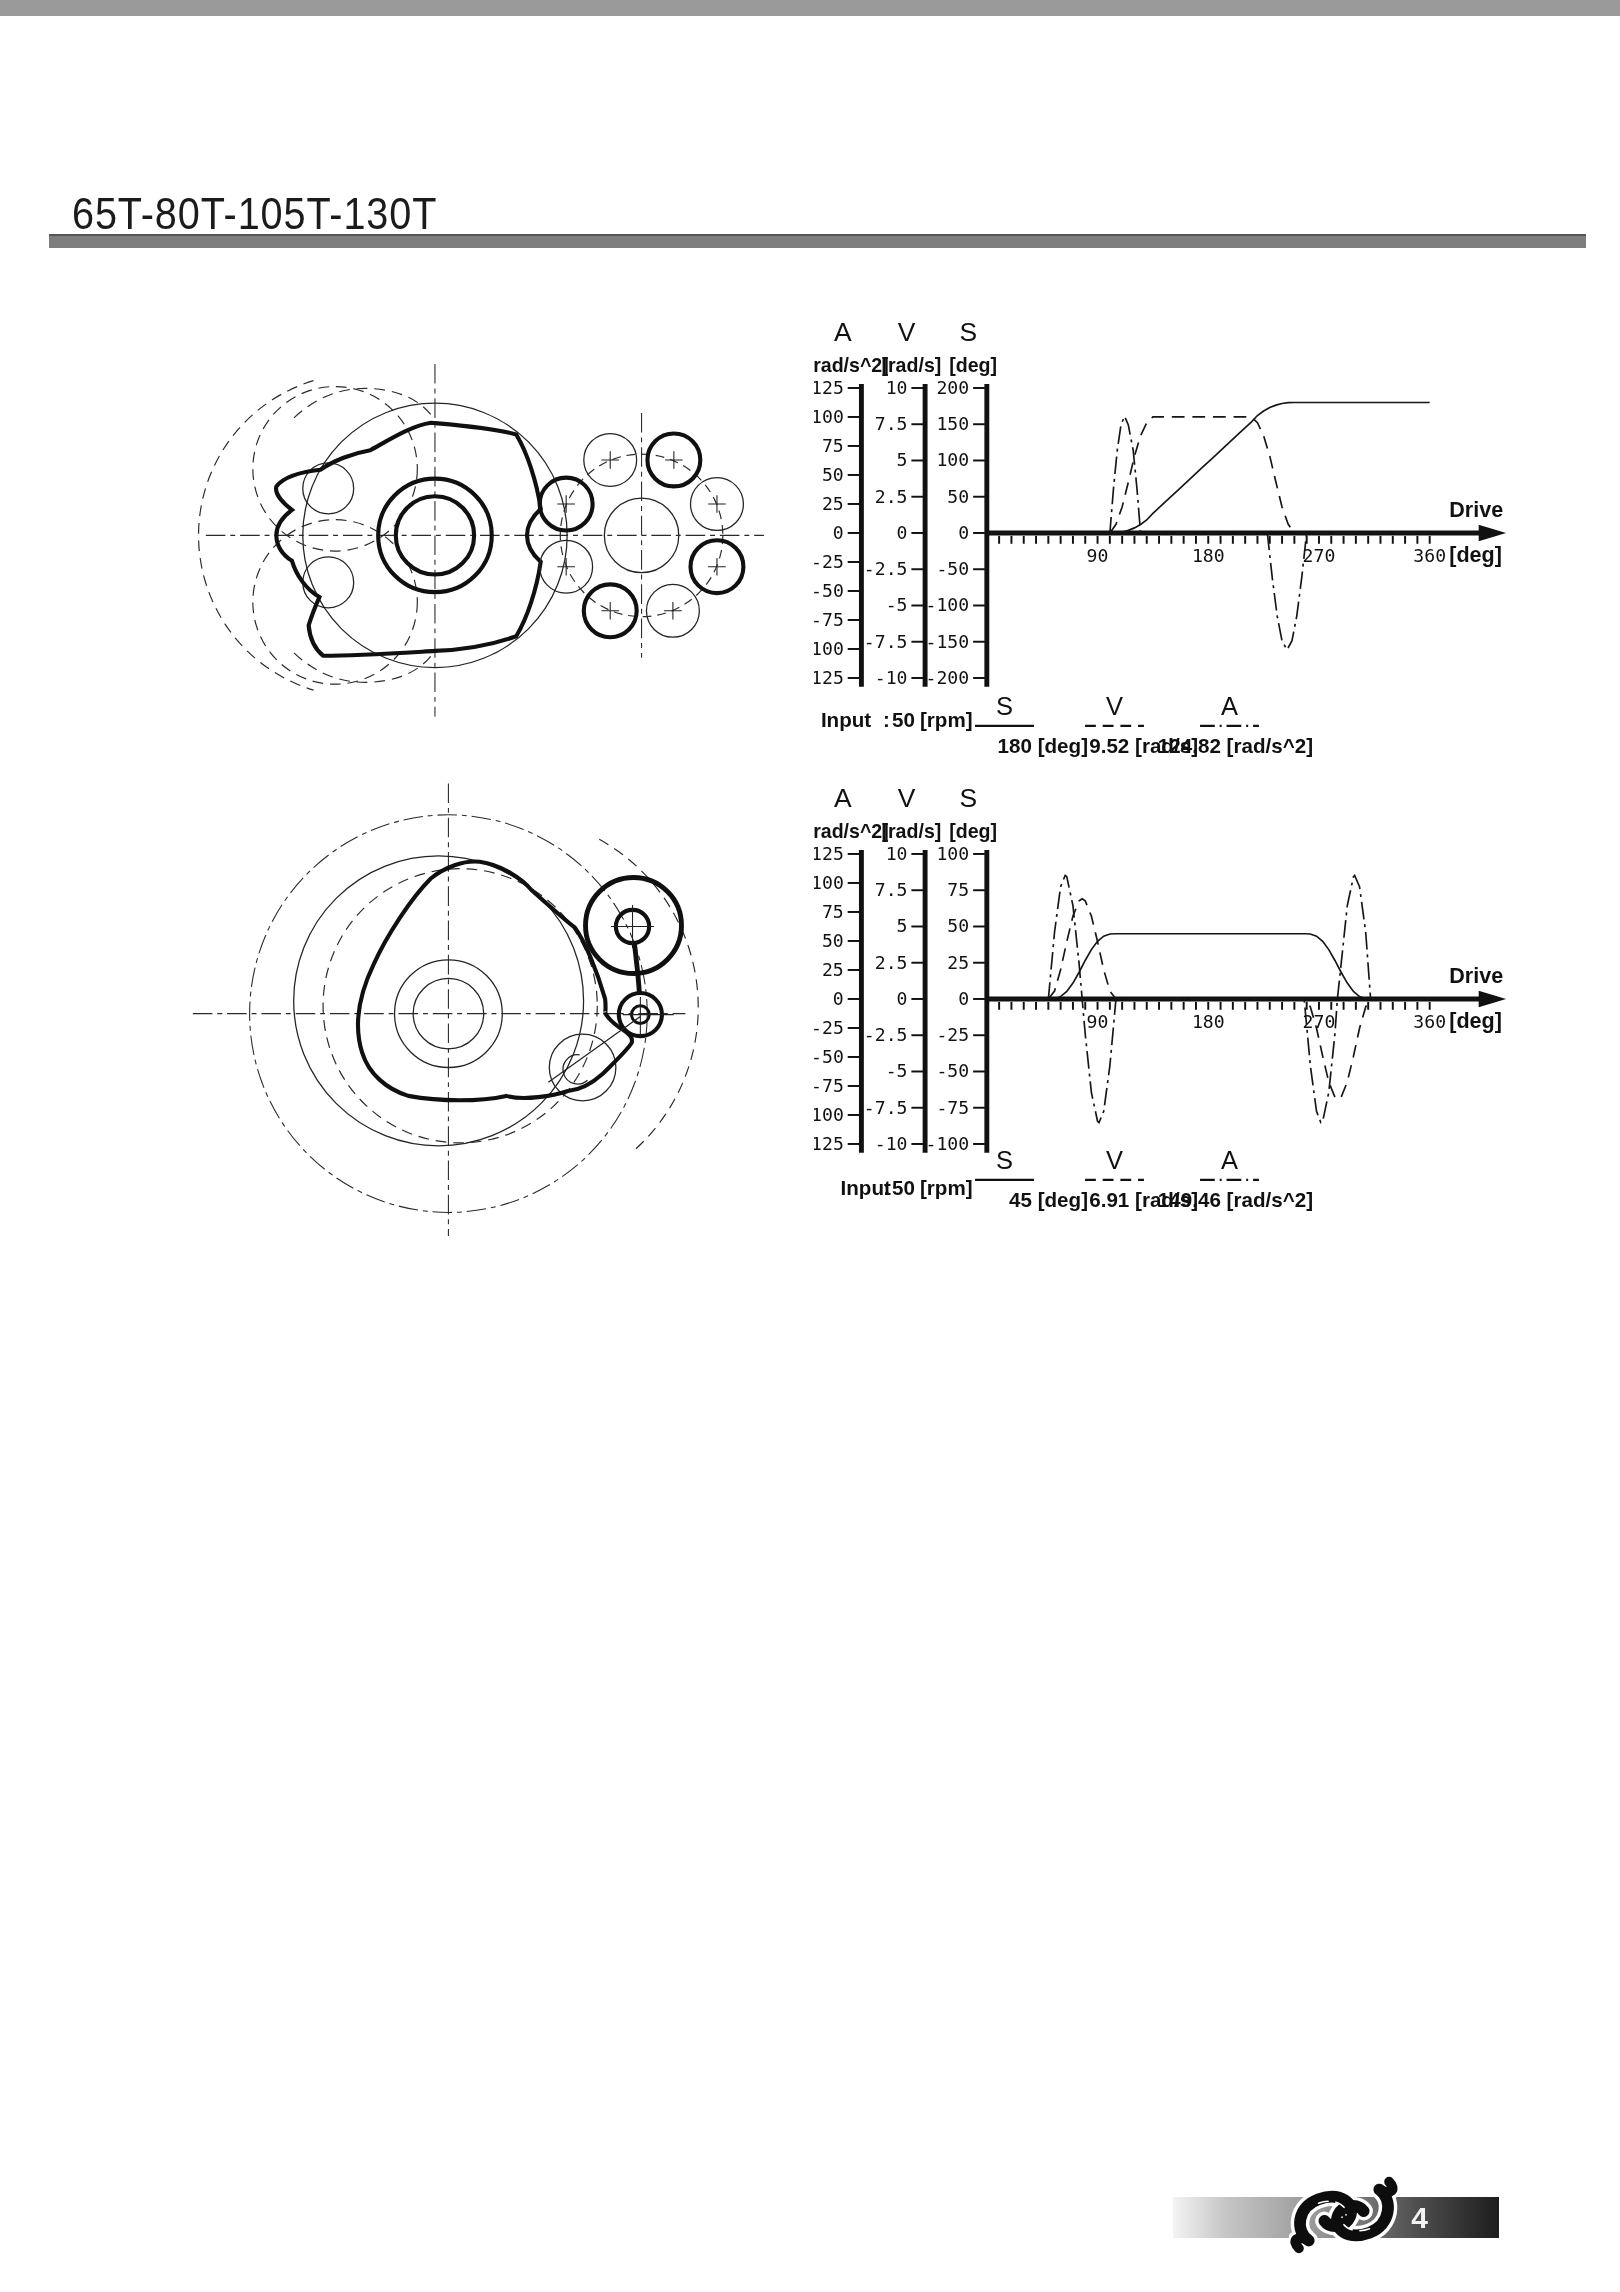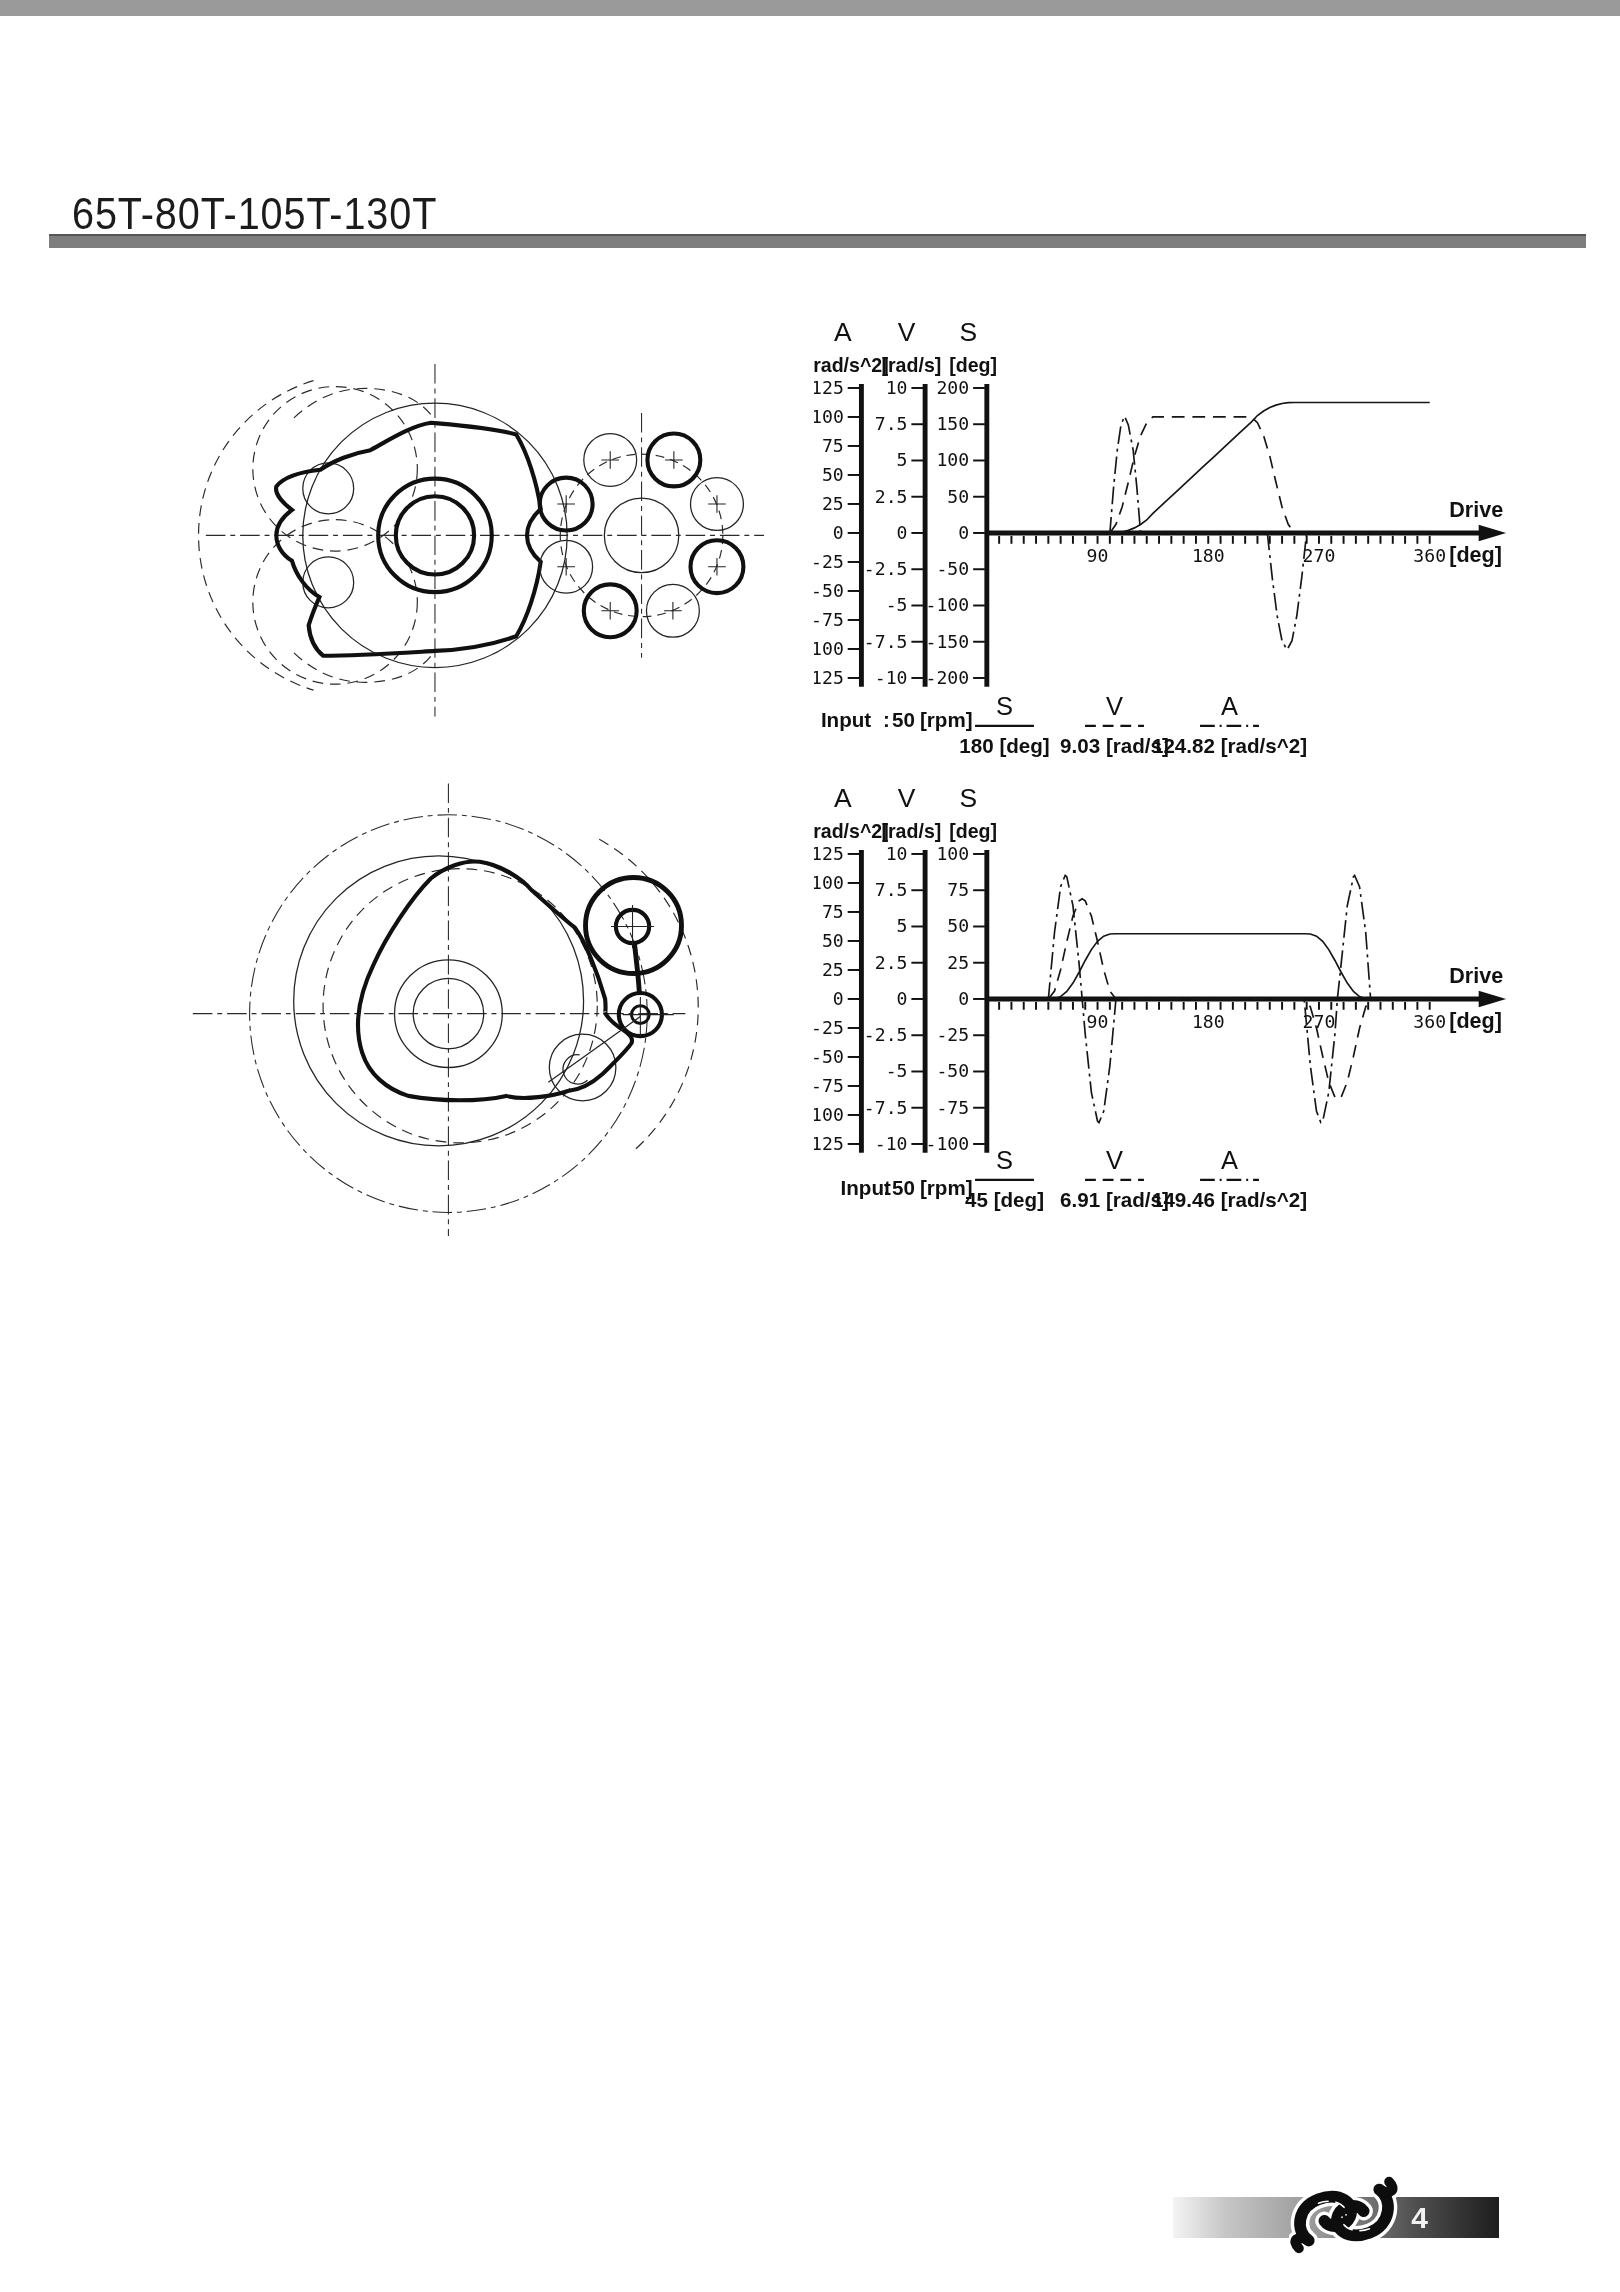--- a/index.html
+++ b/index.html
@@ -42,21 +42,21 @@
   .inp.lab{left:6.9px;} #legend-1 .inp.lab{left:26.5px;}
   .inp.sep{left:69px;} .inp.val{left:78px;} .inp.unit{left:106px;}
   .legend .col{position:absolute;top:0;width:167px;text-align:center;}
   .col.c0{left:107px;} .col.c1{left:217px;} .col.c2{left:332px;}
   .col .letter{display:block;font-size:25.5px;line-height:25.5px;padding-top:2px;}
   .col .sample{display:block;margin:3.9px auto 0;}
   .sample line{stroke:#111;stroke-width:2.2px;}
   .sample line.solid{stroke-dasharray:none;}
   .sample line.dashed{stroke-dasharray:11 7;}
   .sample line.dashdot{stroke-dasharray:15 5 2 5;}
-  .col .valrow{margin-top:4.9px;font-weight:bold;font-size:20.6px;white-space:nowrap;}
+  .col .valrow{margin-top:4.9px;font-weight:bold;font-size:20.6px;white-space:nowrap;text-align:right;}
 
   
   .caption{position:absolute;left:225px;top:1256px;width:1182px;font-size:28px;
         line-height:37px;text-align:justify;color:#141414;}
 
   
   .footer-bar{position:absolute;left:1173px;top:2181px;width:326px;height:41px;
         background:linear-gradient(to right,#f4f4f4 0%,#c6c6c6 16%,#969696 45%,#4e4e4e 75%,#1d1d1d 100%);}
   .page-num{position:absolute;left:1400px;top:2185px;width:39px;text-align:center;
         font-size:30px;font-weight:bold;color:#f2f2f2;}
@@ -410,21 +410,21 @@
       <svg class="sample" width="61" height="5.9" viewBox="0 0 62 6">
           <line x1="1" y1="3" x2="61" y2="3" class="solid"></line>
         </svg>
       <div class="valrow"><span>180</span>&nbsp;<span>[deg]</span></div>
     </div>
     <div class="col c1">
       <span class="letter">V</span>
       <svg class="sample" width="61" height="5.9" viewBox="0 0 62 6">
           <line x1="1" y1="3" x2="61" y2="3" class="dashed"></line>
         </svg>
-      <div class="valrow"><span>9.03</span>&nbsp;<span>[rad/s]</span></div>
+      <div class="valrow"><span>9.52</span>&nbsp;<span>[rad/s]</span></div>
     </div>
     <div class="col c2">
       <span class="letter">A</span>
       <svg class="sample" width="61" height="5.9" viewBox="0 0 62 6">
           <line x1="1" y1="3" x2="61" y2="3" class="dashdot"></line>
         </svg>
       <div class="valrow"><span>124.82</span>&nbsp;<span>[rad/s^2]</span></div>
     </div>
   </div>
 

